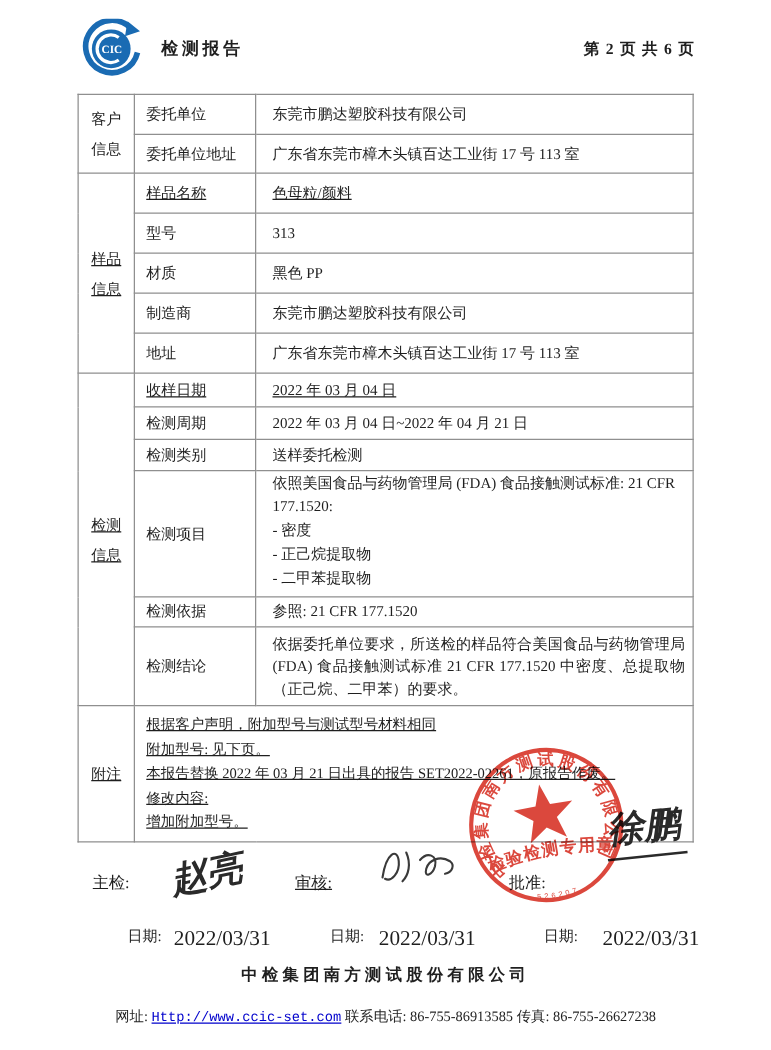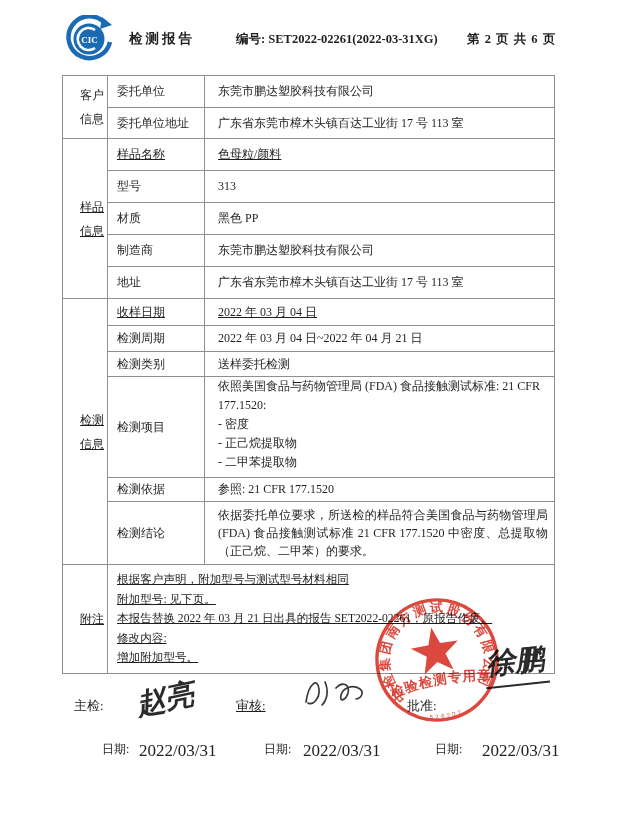--- a/index.html
+++ b/index.html
@@ -15,21 +15,21 @@
   .hdr-no{position:absolute; left:236px; top:31px; font-size:12.5px; font-weight:bold;}
   .hdr-page{position:absolute; left:467px; top:31px; font-size:12.5px; font-weight:bold; letter-spacing:1px;}
   
   table.report{
     position:absolute; left:62px; top:75px; width:492px;
     border-collapse:collapse; table-layout:fixed; font-size:12px;
   }
   table.report{border:1.5px solid #4f4f4f;}
   table.report td{border:1px solid #8f8f8f; vertical-align:middle; overflow:hidden;}
   tr.section-start td{border-top:1.4px solid #4f4f4f;text-decoration:underline;}
-  td.group-cell{text-align:right; white-space:pre-line; line-height:24px; padding:0 3px;}
+  td.group-cell{text-align:center; white-space:pre-line; line-height:24px; padding:0 3px;}
   td.label-cell{padding:0 4px 0 9px;}
   td.value-cell{padding:0 6px 0 13px;}
   td.multiline{white-space:pre-line; line-height:19px; padding-top:0; padding-bottom:5px; vertical-align:top;}
   td.wrap{line-height:18px; padding-top:4px; padding-bottom:4px; text-align:justify;}
   td.notes-cell{white-space:pre-line; line-height:19.5px; padding:5px 4px 5px 9px; font-size:11.6px; vertical-align:middle;}
   
   .sig-label{position:absolute; font-size:13px;}
   .sig-name{
     position:absolute; font-size:29px; font-style:italic; font-weight:bold;
     font-family:"DejaVu Serif",serif; color:#2a2a2a; white-space:nowrap;
@@ -61,21 +61,20 @@
 <div class="page">
 
   <svg class="logo" viewBox="0 0 50 48">
     <path d="M41,8 A21,21 0 1,0 46,27" fill="none" stroke="#1a6bb3" stroke-width="4.5"></path>
     <path d="M38,2 L48,10 L36,14 Z" fill="#1a6bb3"></path>
     <circle cx="25" cy="24" r="15.5" fill="#1a6bb3"></circle>
     <path d="M31,15 A11,11 0 1,0 31,33" fill="none" stroke="#ffffff" stroke-width="2.6"></path>
     <text x="25.5" y="27.5" text-anchor="middle" font-size="9" font-weight="bold" fill="#ffffff" font-family="Liberation Serif, serif">CIC</text>
   </svg>
   <div class="hdr-title">检测报告</div>
-  <div class="hdr-no"><span>编号:</span> <span>SET2022-02261(2022-03-31XG)</span></div>
   <div class="hdr-page">第 2 页 共 6 页</div>
 
   <table class="report">
     <colgroup>
         <col style="width:45px">
         <col style="width:97px">
         <col style="width:350px">
       </colgroup>
 
     <tbody>
@@ -191,14 +190,18 @@
         <text x="85" y="37" text-anchor="middle" transform="rotate(123 85 85)" class="stamp-char">司</text>
       </g>
     <defs>
       <path id="cap-arc" d="M 28,116 Q 85,102 142,116" fill="none"></path>
       <path id="ser-arc" d="M 50,138 Q 85,149 120,138" fill="none"></path>
     </defs>
     <text class="cap"><textPath href="#cap-arc" startOffset="50%" text-anchor="middle">检验检测专用章</textPath></text>
     <text class="ser"><textPath href="#ser-arc" startOffset="50%" text-anchor="middle">526207</textPath></text>
   </svg>
 
+  <div class="ftr ftr-company">中检集团南方测试股份有限公司</div>
+  <div class="ftr ftr-web">
+    <span>网址: </span><a class="ftr-link" href="#">Http://www.ccic-set.com</a><span> 联系电话: </span><span>86-755-86913585</span><span> 传真: </span><span>86-755-26627238</span>
+  </div>
 
 </div>
 
 </body></html>

